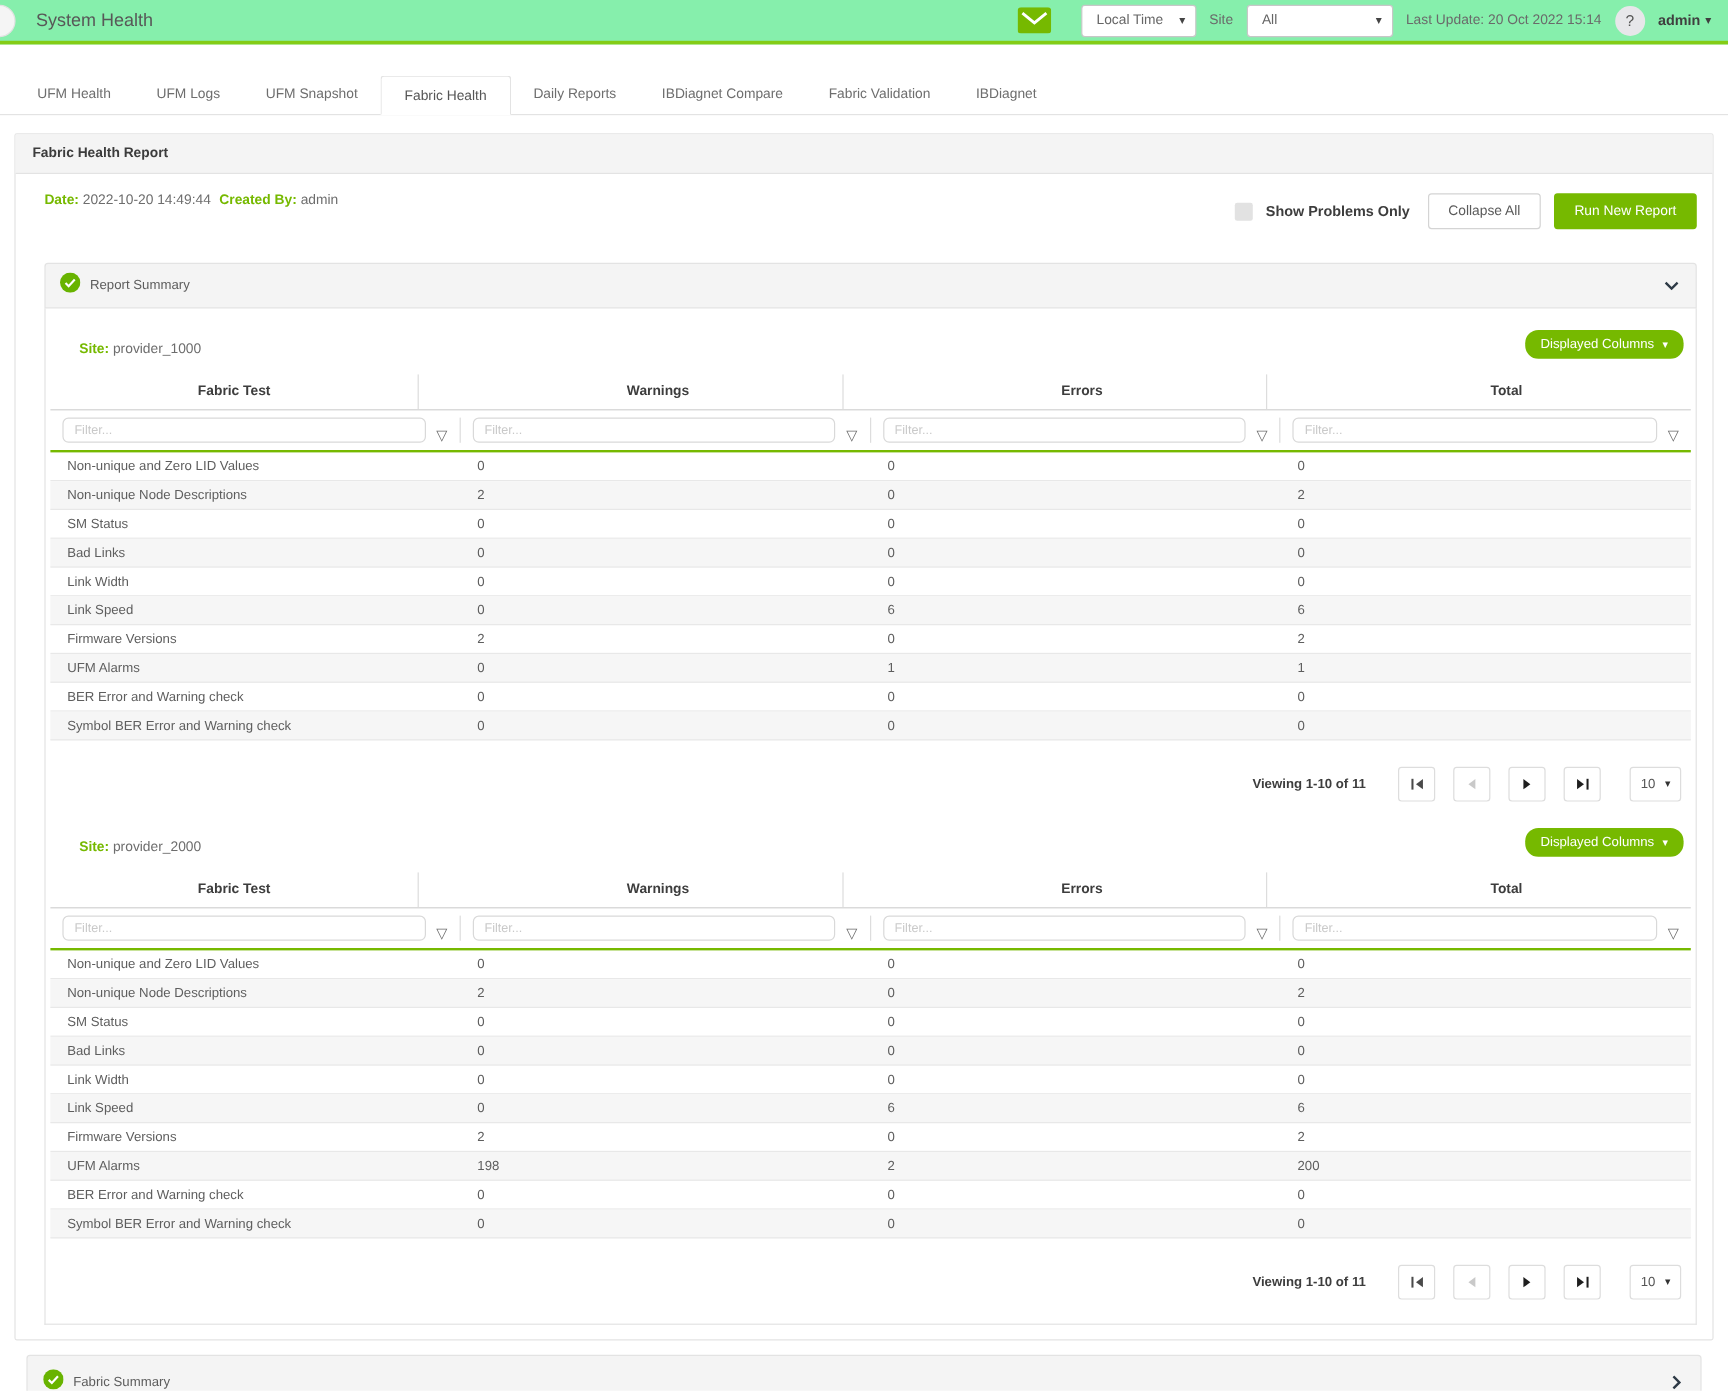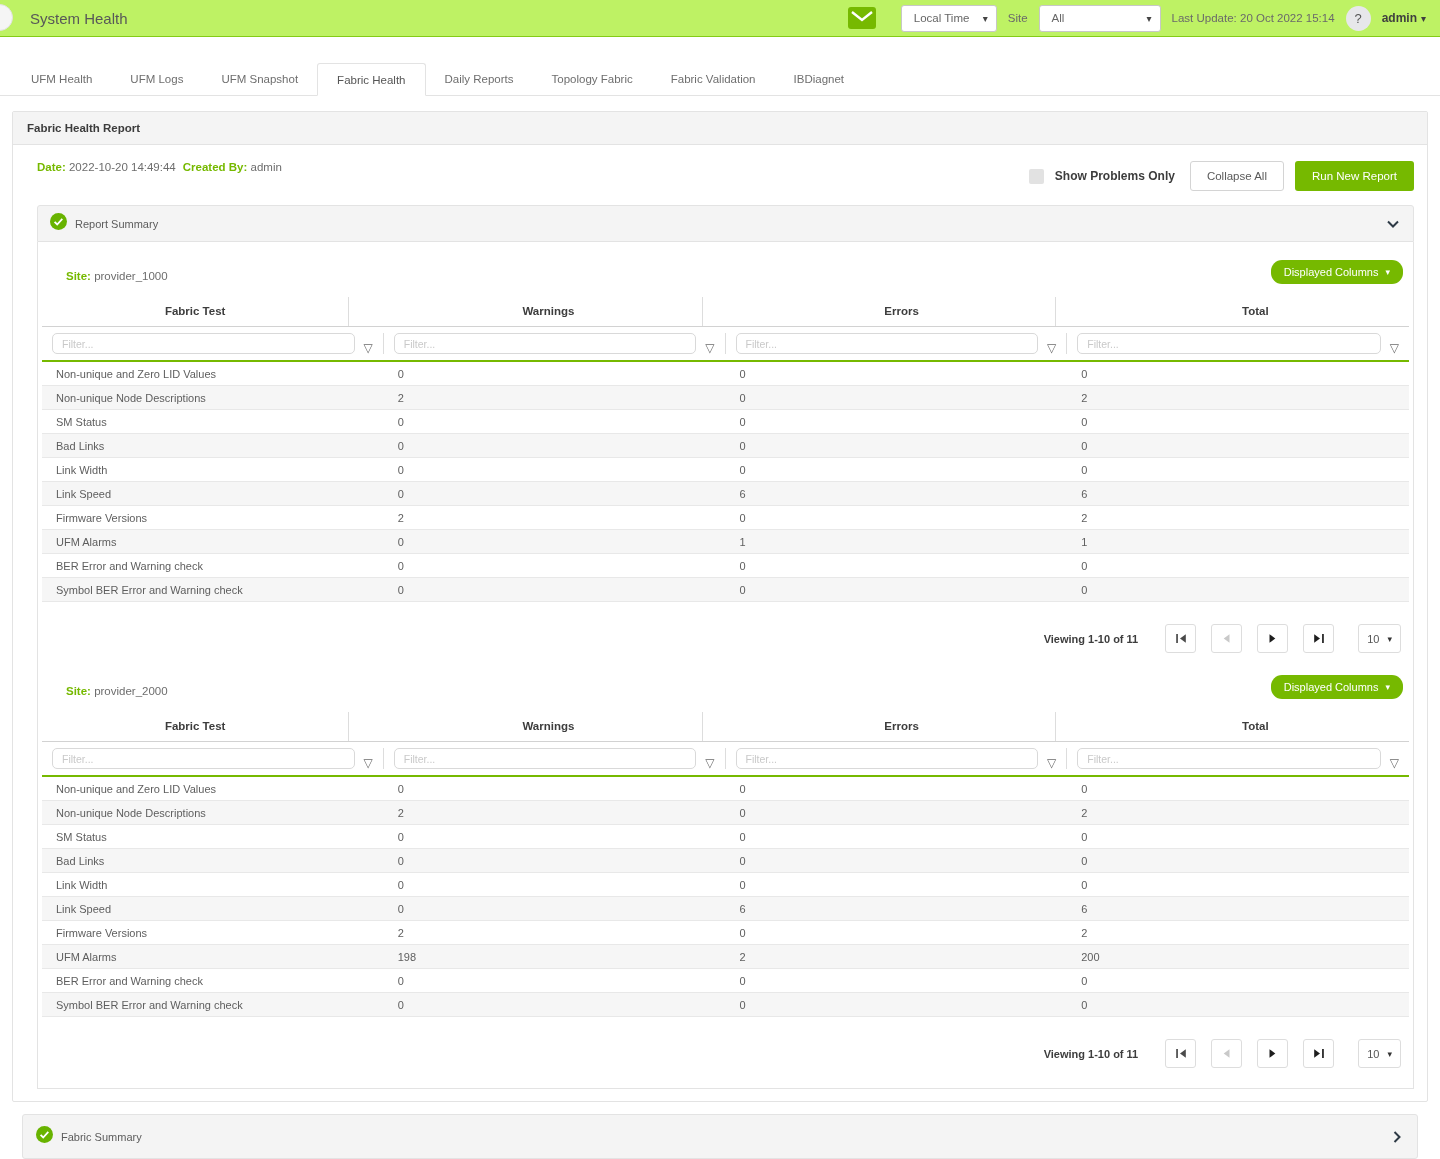--- a/index.html
+++ b/index.html
@@ -1,21 +1,21 @@
 <!DOCTYPE html>
 <html><head>
 <meta charset="utf-8">
 <style>
   * { margin:0; padding:0; box-sizing:border-box; }
   html,body { width:1440px; height:1159px; overflow:hidden; background:#fff;
     font-family:"Liberation Sans","DejaVu Sans",sans-serif; }
   body { position:relative; }
 
   
-  .topbar { height:37px; background:#bef264; border-bottom:1px solid #84cc16;
+  .topbar { height:37px; background:#86efac; border-bottom:3px solid #84cc16;
     display:flex; align-items:center; padding:0 14px; position:relative; }
   .edge-circle { position:absolute; left:-14px; top:4px; width:27px; height:27px;
     border-radius:50%; background:#f5f5f5; border:1px solid #e2e2e2; }
   .page-title { font-size:15px; color:#585858; margin-left:16px; }
   .topbar-right { margin-left:auto; display:flex; align-items:center; gap:11px;padding-left:48px; }
   .mail-icon { display:flex; margin-right:14px; }
   .select-box { height:27px; border:1px solid #c7c7c7; border-radius:3px; background:#fff;
     display:flex; align-items:center; justify-content:space-between;
     padding:0 8px 0 12px; font-size:11.5px; color:#666; }
   .select-box .caret { color:#444; font-size:10px; margin-left:10px; }
@@ -50,21 +50,21 @@
   .checkbox { width:15px; height:15px; background:#e2e2e2; border-radius:2px; }
   .cb-label { font-size:12px; font-weight:700; color:#3d3d3d; margin-right:4px; }
   .btn-outline { background:#fff; border:1px solid #d4d4d4; border-radius:3px;
     padding:8px 16px; font-size:11.5px; color:#5a5a5a; }
   .btn-green { background:#76b900; border:none; border-radius:3px;
     padding:9px 17px; font-size:11.5px; color:#fff; }
 
   
   .acc-header { display:flex; align-items:center; background:#f4f4f4;
     border:1px solid #e3e3e3; border-radius:3px 3px 0 0; padding:7px 14px 7px 12px;
-    margin-top:14px; }
+    margin-top:28px; }
   .acc-title { font-size:11px; color:#5c5c5c; margin-left:8px; }
   .acc-chevron { margin-left:auto; display:flex; }
   .acc-body { border:1px solid #e3e3e3; border-top:none; padding-top:18px; }
 
   .site-row { display:flex; align-items:flex-end; padding:0 10px 0 28px; }
   .site-line { font-size:11.5px; color:#6d6d6d; padding-bottom:2px; }
   .btn-dispcols { margin-left:auto; background:#76b900; border:none; border-radius:11px;
     padding:6px 13px; font-size:11px; color:#fff; display:flex; align-items:center; gap:7px; }
   .btn-dispcols .caret { font-size:9px; }
 
@@ -134,21 +134,21 @@
     </div>
   </div>
 </div>
 
 <div class="tabs" id="tabbar">
     <div class="tab">UFM Health</div>
     <div class="tab">UFM Logs</div>
     <div class="tab">UFM Snapshot</div>
     <div class="tab active">Fabric Health</div>
     <div class="tab">Daily Reports</div>
-    <div class="tab">Topology Fabric</div>
+    <div class="tab">IBDiagnet Compare</div>
     <div class="tab">Fabric Validation</div>
     <div class="tab">IBDiagnet</div>
   </div>
 
 <div class="panel">
   <div class="panel-header">Fabric Health Report</div>
   <div class="panel-body">
 
     <div class="meta-row">
       <div class="meta-left">

